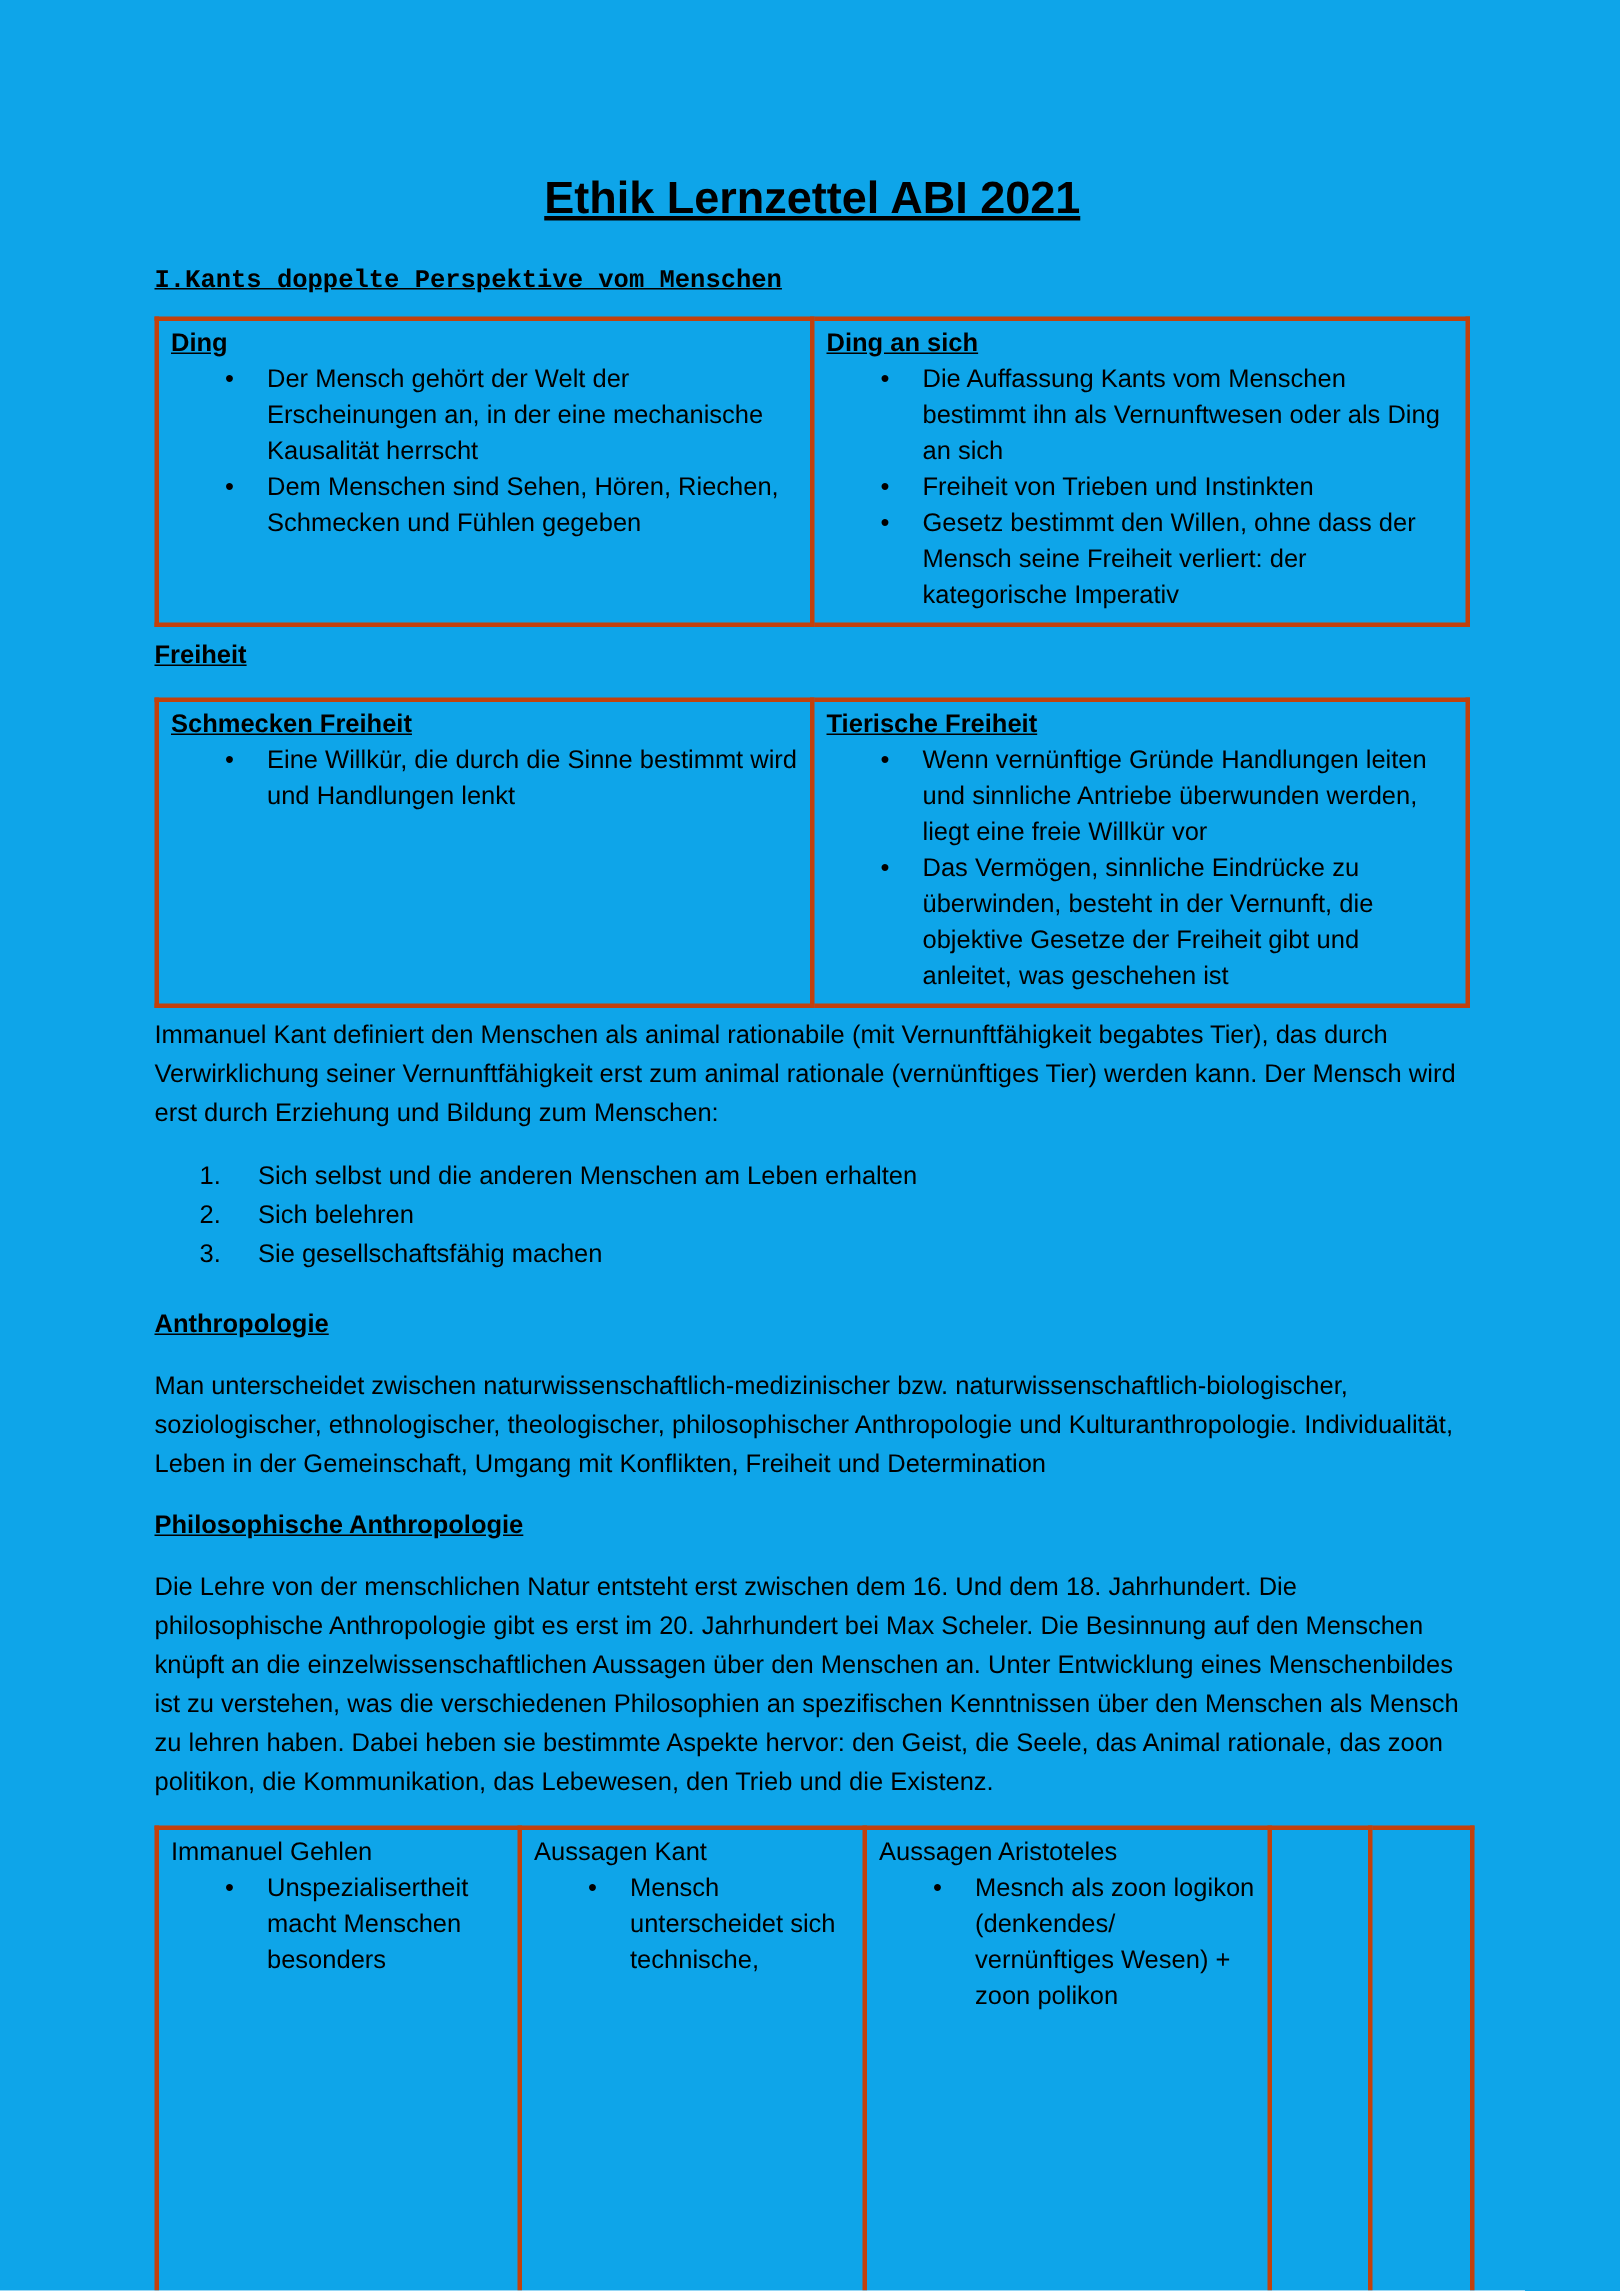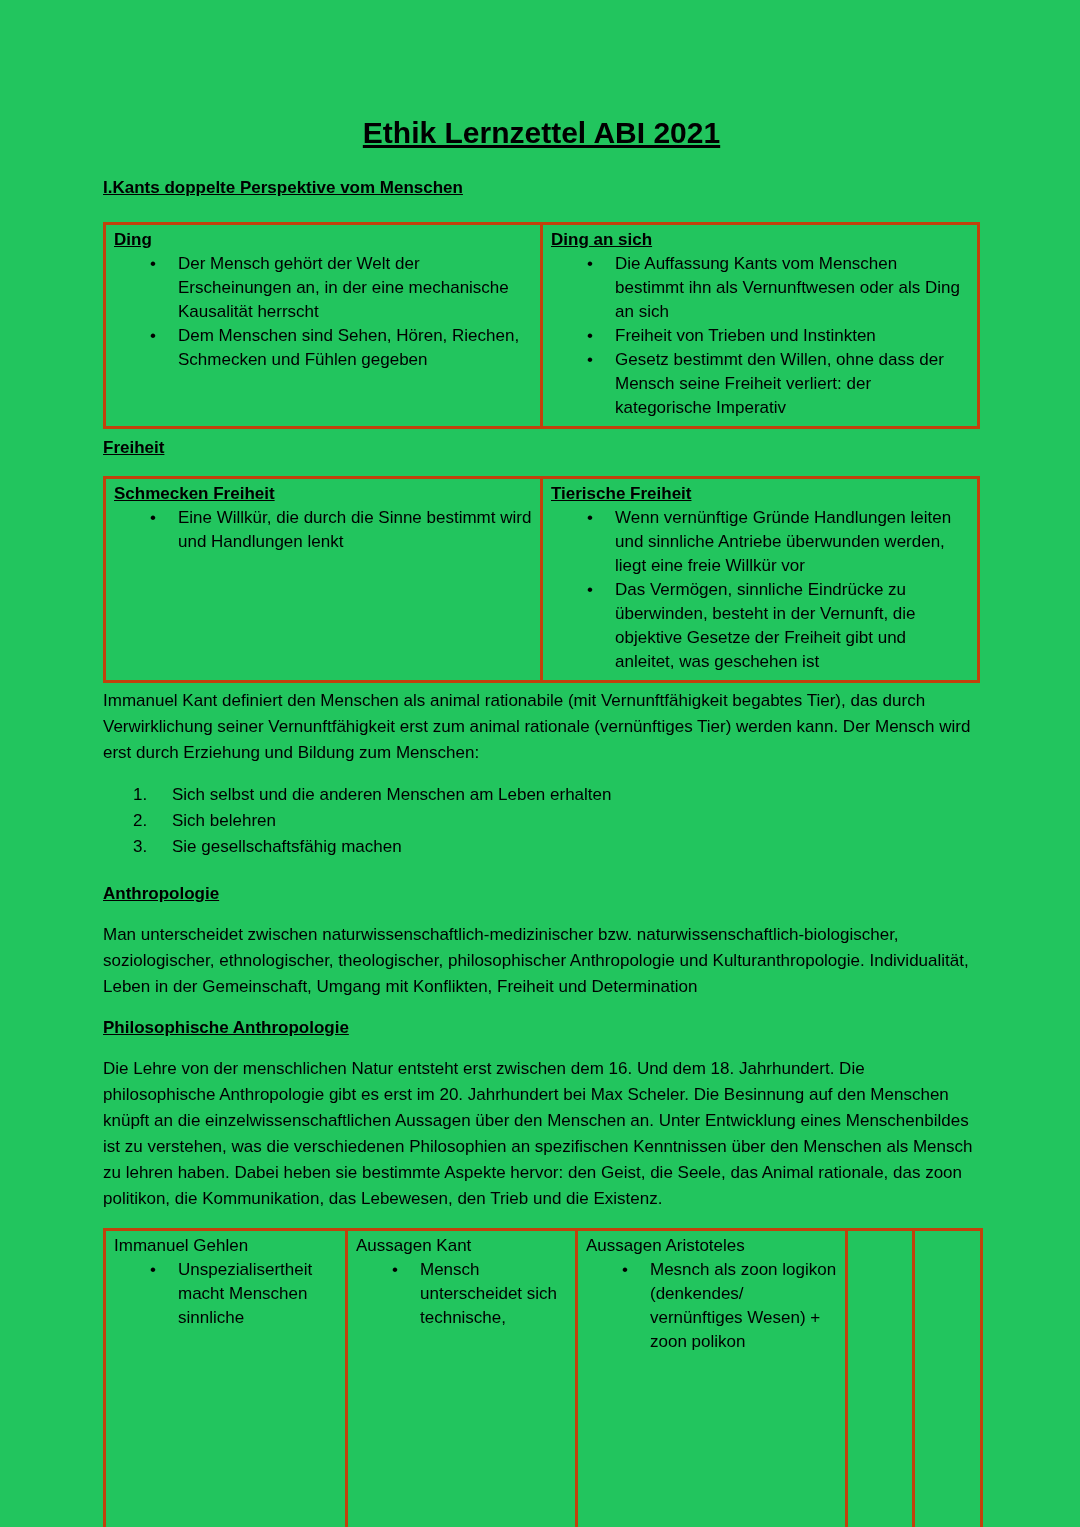--- a/index.html
+++ b/index.html
@@ -4,21 +4,21 @@
 <style>
   html, body {
     margin: 0;
     padding: 0;
     background: #ffffff;
   }
   .page {
     position: relative;
     width: 1080px;
     height: 1527px;
-    background: #22c55e;
+    background: #0ea5e9;
     overflow: hidden;
     box-sizing: border-box;
     padding: 114px 100px 0 103px;
     font-family: "Liberation Sans", sans-serif;
     color: #000000;
   }
   .title {
     font-size: 30px;
     font-weight: 700;
     text-decoration: underline;
@@ -26,21 +26,21 @@
     line-height: 38px;
     margin: 0 0 24px 0;
   }
   .h {
     font-size: 17px;
     font-weight: 700;
     text-decoration: underline;
     line-height: 24px;
     margin: 0 0 16px 0;
   }
-  .h.tight { margin-bottom: 22px; }
+  .h.tight { margin-bottom: 11px; font-family: Liberation Mono, monospace; }
   .h.after-table { margin-top: 7px; }
   p.body {
     font-size: 17px;
     line-height: 26px;
     margin: 0 0 16px 0;
   }
   p.after-table { margin-top: 5px; }
   table.tbl {
     width: 100%;
     border-collapse: collapse;
@@ -186,21 +186,21 @@
         <col style="width:230px">
         <col style="width:270px">
         <col style="width:67px">
         <col style="width:68px">
     </colgroup>
     <tbody>
         <tr>
       <td>
         <div class="cell-header plain">Immanuel Gehlen</div>
         <ul class="bullets">
-          <li>Unspezialisertheit macht Menschen sinnliche</li>
+          <li>Unspezialisertheit macht Menschen besonders</li>
         </ul>
       </td>
       <td>
         <div class="cell-header plain">Aussagen Kant</div>
         <ul class="bullets">
           <li>Mensch unterscheidet sich technische,</li>
         </ul>
       </td>
       <td>
         <div class="cell-header plain">Aussagen Aristoteles</div>

